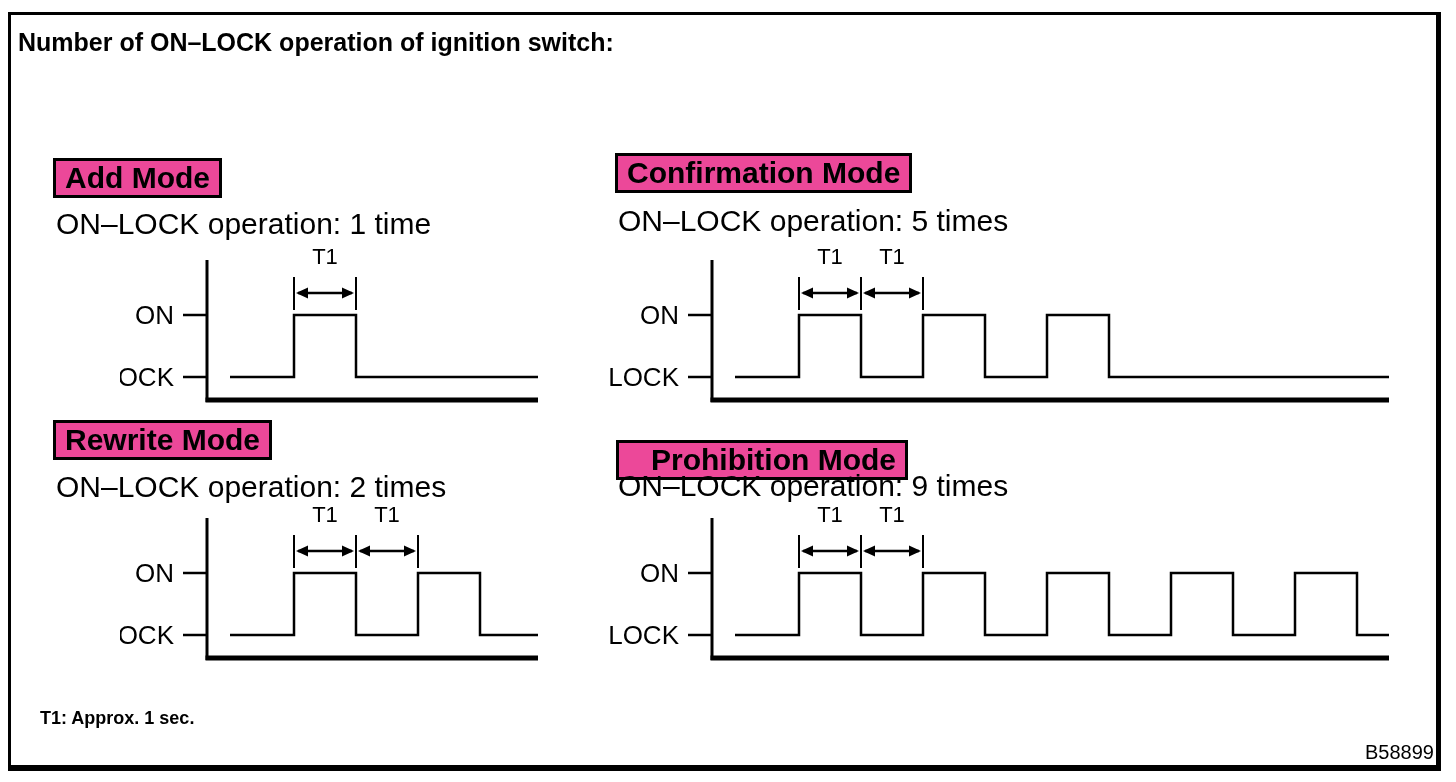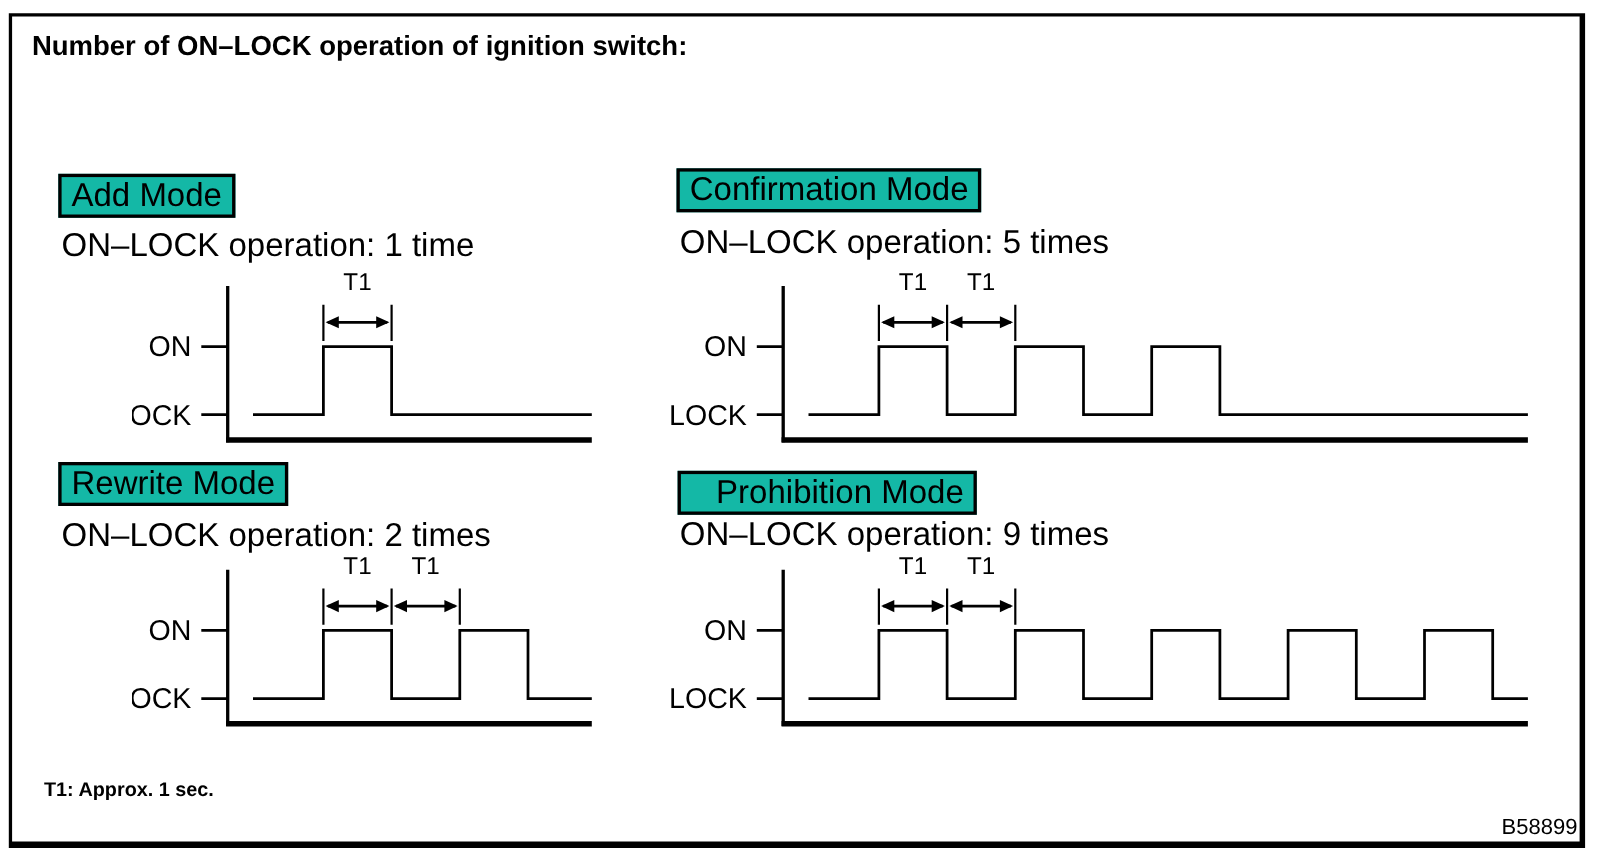--- a/index.html
+++ b/index.html
@@ -5,33 +5,33 @@
   html,body{margin:0;padding:0;}
   body{
     width:1456px;height:782px;background:#ffffff;position:relative;overflow:hidden;
     font-family:"Liberation Sans", sans-serif;color:#000;
   }
   .frame{
     position:absolute;left:8px;top:12px;width:1433px;height:759px;
     box-sizing:border-box;background:#fff;
     border:3px solid #000;border-right-width:5px;border-bottom-width:6px;
   }
-  .title{position:absolute;left:29px;top:28px;font-size:25px;font-weight:bold;white-space:nowrap;}
+  .title{position:absolute;left:18px;top:28px;font-size:25px;font-weight:bold;white-space:nowrap;}
   .mode-box{
-    position:absolute;border:3px solid #000;background:#14b8a6;
-    font-size:30px;font-weight:normal;line-height:33px;padding:0 9px 1px 9px;white-space:nowrap;
+    position:absolute;border:3px solid #000;background:#ec4899;
+    font-size:30px;font-weight:bold;line-height:33px;padding:0 9px 1px 9px;white-space:nowrap;
   }
   .subtitle{position:absolute;font-size:30px;white-space:nowrap;}
   .wave{position:absolute;}
   .footnote{position:absolute;left:40px;top:708px;font-size:18px;font-weight:bold;white-space:nowrap;}
   .figcode{position:absolute;right:22px;top:741px;font-size:20px;white-space:nowrap;}
   #box-add{left:53px;top:158px;}   #sub-add{left:56px;top:207px;}   #svg-add{left:120px;top:236px;}
   #box-conf{left:615px;top:153px;} #sub-conf{left:618px;top:204px;} #svg-conf{left:590px;top:236px;}
   #box-rew{left:53px;top:420px;}   #sub-rew{left:56px;top:470px;}   #svg-rew{left:120px;top:494px;}
-  #box-pro{left:616px;top:428px;padding-left:32px;}  #sub-pro{left:618px;top:469px;}  #svg-pro{left:590px;top:494px;}
+  #box-pro{left:616px;top:440px;padding-left:32px;}  #sub-pro{left:618px;top:469px;}  #svg-pro{left:590px;top:494px;}
 </style>
 </head>
 <body>
 
 <div class="frame"></div>
 
 <div class="title">Number of ON–LOCK operation of ignition switch:</div>
 
 <div class="mode-box" id="box-add">
   <span>Add Mode</span>

